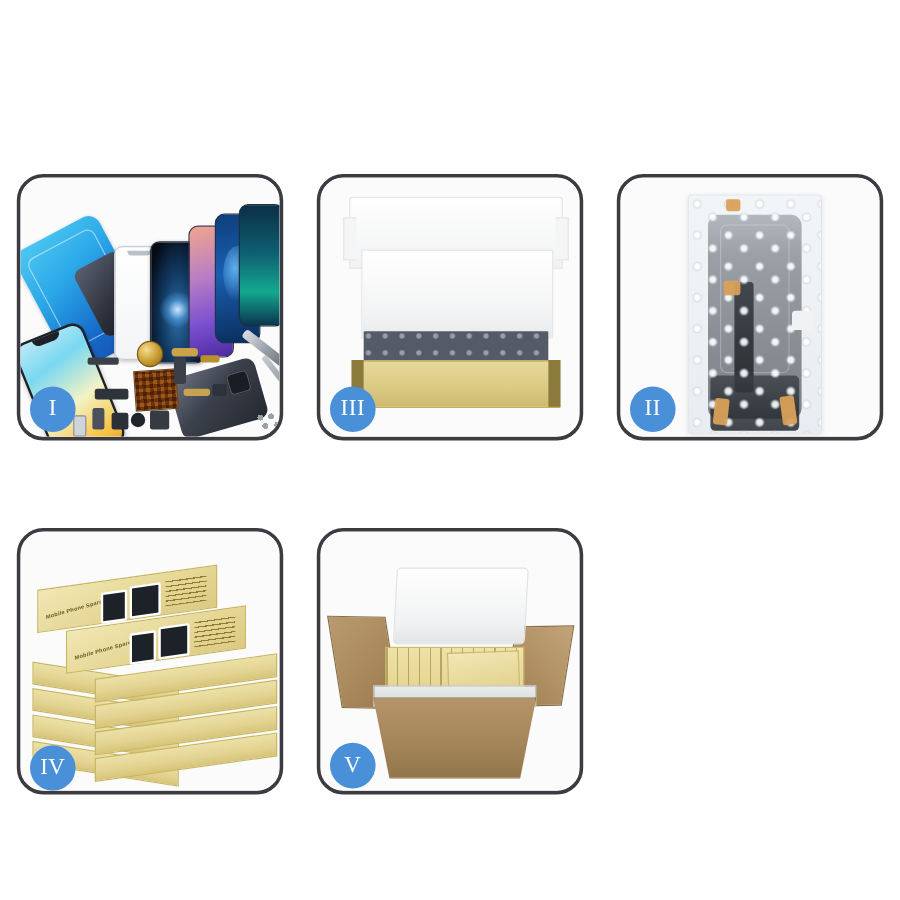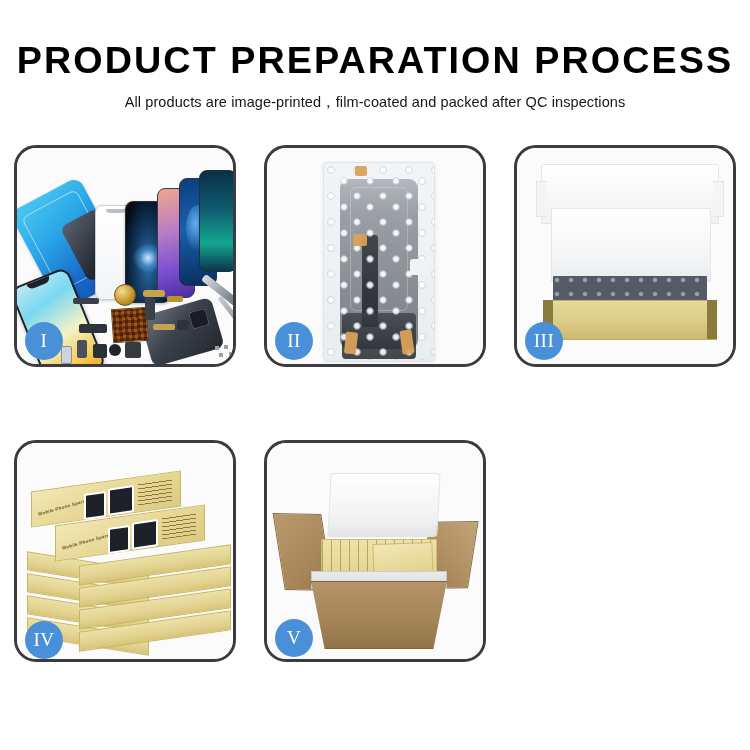--- a/index.html
+++ b/index.html
@@ -431,24 +431,20 @@
   }
   .c6-tape { position:absolute; background: rgba(130,106,70,.6); }
   .c6-tape.a { left:48px; top:92px; width:16px; height:22px; }
   .c6-tape.b { left:50px; top:160px; width:16px; height:20px; }
 </style>
 </head>
 <body>
 
 <div class="page">
 
-  <div class="header">
-    <div class="main-title">PRODUCT PREPARATION PROCESS</div>
-    <div class="sub-title">All products are image-printed，film-coated and packed after QC inspections</div>
-  </div>
 
   <div class="grid">
 
     <div class="panel p1">
       <div class="panel-inner">
         <div class="photo">
           <div class="ph-blue-film"></div>
           <div class="ph-blue-back"></div>
           <div class="ph-glass"></div>
           <div class="ph-dark"></div>
@@ -472,51 +468,51 @@
           <div class="sp k"></div>
           <div class="sp l"></div>
           <div class="screwdriver"></div>
           <div class="tweezer"></div>
           <div class="tiny-screws"></div>
         </div>
       </div>
       <div class="badge">I</div>
     </div>
 
+    <div class="panel p3">
+      <div class="panel-inner">
+        <div class="photo">
+          <div class="b3-lid"></div>
+          <div class="b3-foam"></div>
+          <div class="b3-pads"></div>
+          <div class="b3-front"></div>
+        </div>
+      </div>
+      <div class="badge">III</div>
+    </div>
+
     <div class="panel p2">
       <div class="panel-inner">
         <div class="photo">
           <div class="bw-bag">
             <div class="bw-part"></div>
             <div class="bw-flex"></div>
             <div class="bw-dark-bottom"></div>
             <div class="bw-bubbles"></div>
             <div class="bw-white-chip"></div>
           </div>
           <div class="bw-tape t1"></div>
           <div class="bw-tape t2"></div>
           <div class="bw-tape t3"></div>
           <div class="bw-tape t4"></div>
         </div>
       </div>
       <div class="badge">II</div>
     </div>
 
-    <div class="panel p3">
-      <div class="panel-inner">
-        <div class="photo">
-          <div class="b3-lid"></div>
-          <div class="b3-foam"></div>
-          <div class="b3-pads"></div>
-          <div class="b3-front"></div>
-        </div>
-      </div>
-      <div class="badge">III</div>
-    </div>
-
     <div class="panel p4">
       <div class="panel-inner">
         <div class="photo b4">
 
           <div class="sbox" style="left:10px; top:118px; width:120px; height:17px; transform:skewY(9deg);"></div>
           <div class="sbox" style="left:10px; top:140px; width:120px; height:17px; transform:skewY(9deg);"></div>
           <div class="sbox" style="left:10px; top:162px; width:120px; height:17px; transform:skewY(9deg);"></div>
           <div class="sbox" style="left:10px; top:184px; width:120px; height:17px; transform:skewY(9deg);"></div>
 
           <div class="sbox" style="left:62px; top:112px; width:150px; height:18px; transform:skewY(-8deg);"></div>

